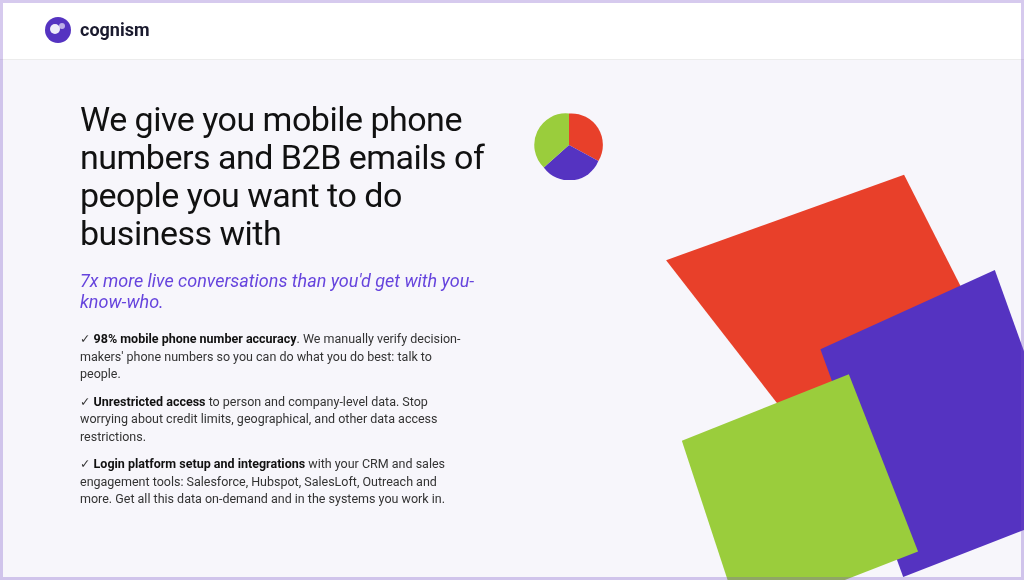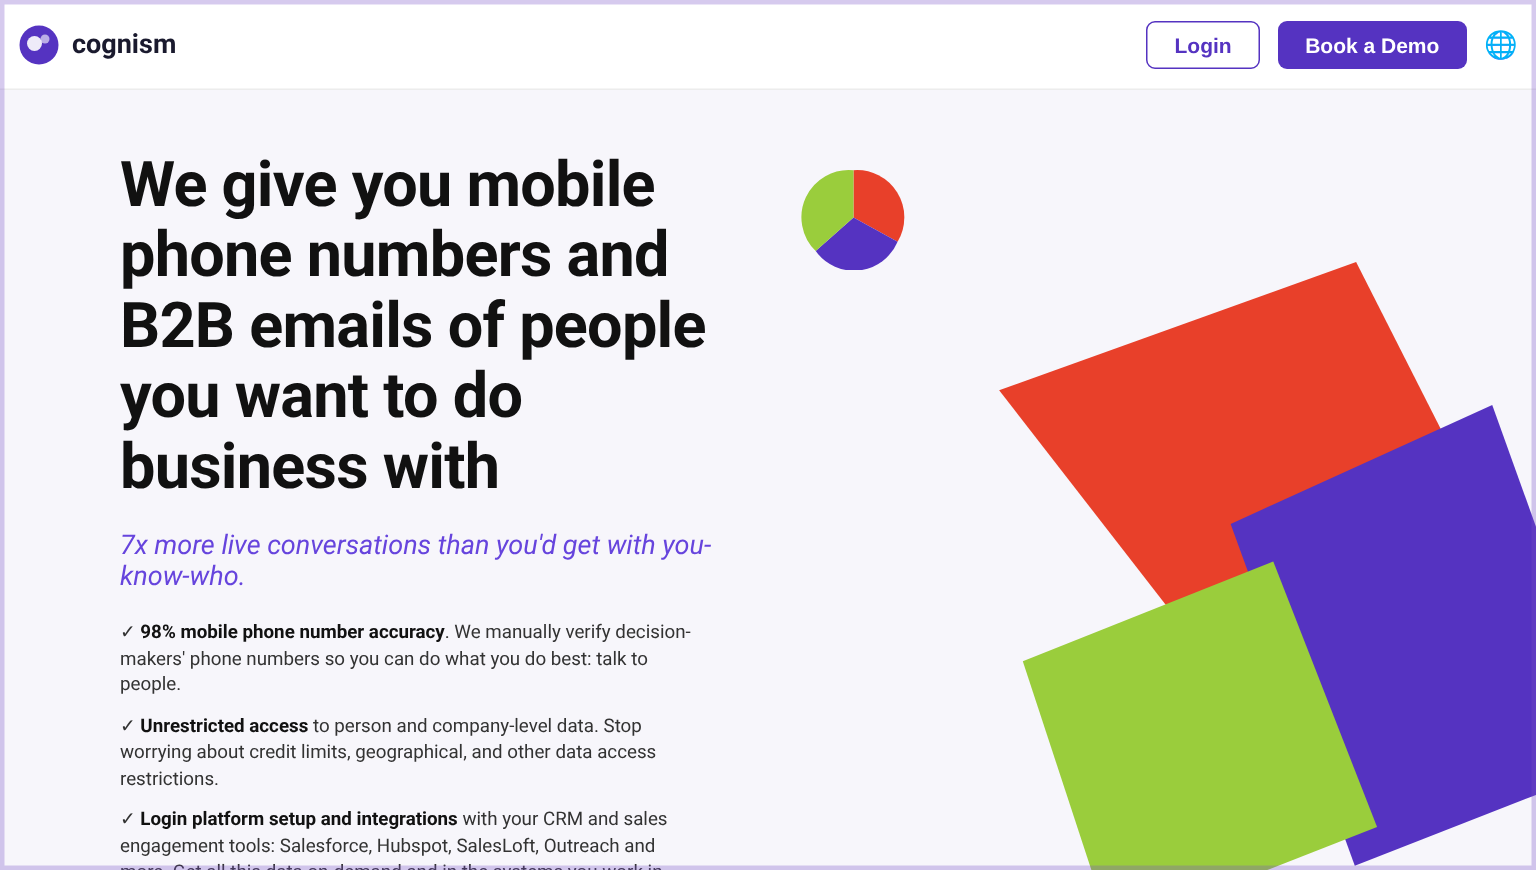--- a/index.html
+++ b/index.html
@@ -29,21 +29,21 @@
       display: flex;
       flex-direction: column;
     }
 
     
     nav {
       background: #ffffff;
       display: flex;
       align-items: center;
       justify-content: space-between;
-      padding: 0 12px;
+      padding: 0 44px;
       height: 60px;
       border-bottom: 1px solid #ececec;
       flex-shrink: 0;
       z-index: 10;
     }
 
     .nav-logo {
       display: flex;
       align-items: center;
       gap: 8px;
@@ -117,22 +117,22 @@
       position: relative;
       overflow: hidden;
     }
 
     .hero-content {
       max-width: 440px;
       z-index: 2;
     }
 
     .hero-title {
-      font-size: 42px;
-      font-weight: 700;
+      font-size: 34px;
+      font-weight: 400;
       color: #111;
       line-height: 1.12;
       margin-bottom: 18px;
       letter-spacing: -0.5px;
     }
 
     .hero-subtitle {
       font-size: 18px;
       color: #6644dd;
       margin-bottom: 18px;
@@ -187,25 +187,20 @@
 
       <svg class="logo-icon" viewBox="0 0 28 28">
         <circle cx="14" cy="14" r="13" fill="#5533c1"></circle>
         <circle cx="11" cy="13" r="5" fill="#fff" opacity="0.9"></circle>
         <circle cx="18" cy="10" r="3" fill="#fff" opacity="0.6"></circle>
       </svg>
       <span class="logo-text">cognism</span>
     </div>
 
 
-    <div class="nav-actions">
-      <button class="btn-login">Login</button>
-      <button class="btn-demo">Book a Demo</button>
-      <span class="globe-icon">🌐</span>
-    </div>
   </nav>
 
   <section class="hero">
     <div class="hero-content">
       <h1 class="hero-title">We give you mobile phone numbers and B2B emails of people you want to do business with</h1>
       <p class="hero-subtitle">
         <span>7x more live conversations than you'd get with you-know-who.</span>
       </p>
       <ul class="hero-features">
         <li>✓ <strong>98% mobile phone number accuracy</strong><span>. We manually verify decision-makers' phone numbers so you can do what you do best: talk to people.</span></li>

